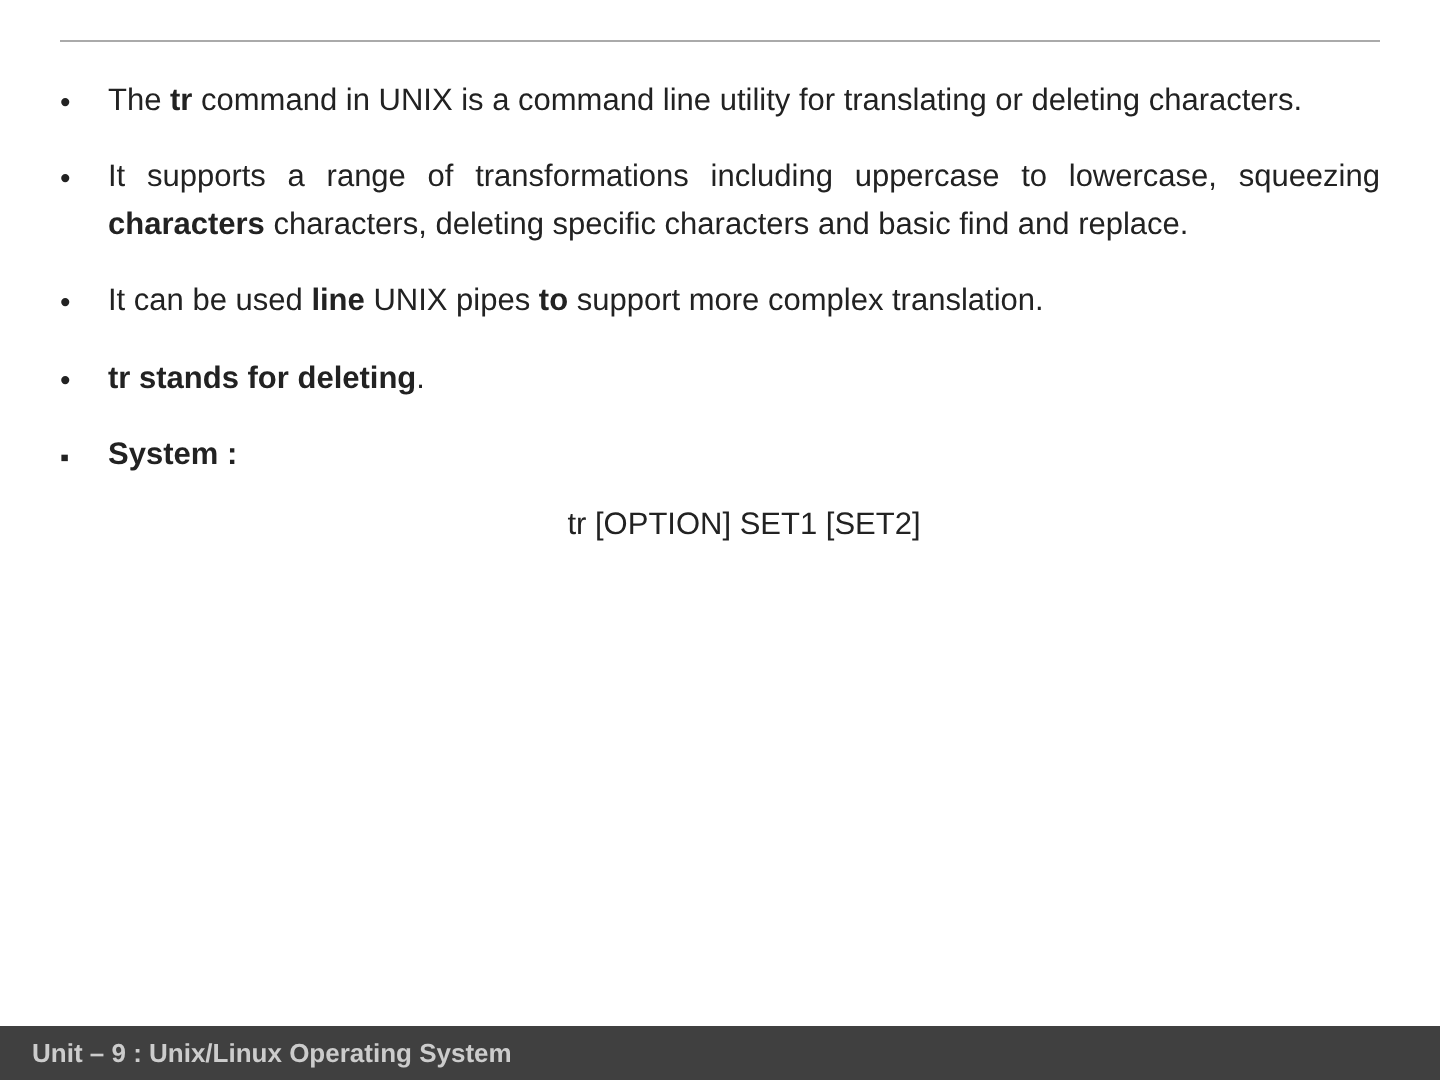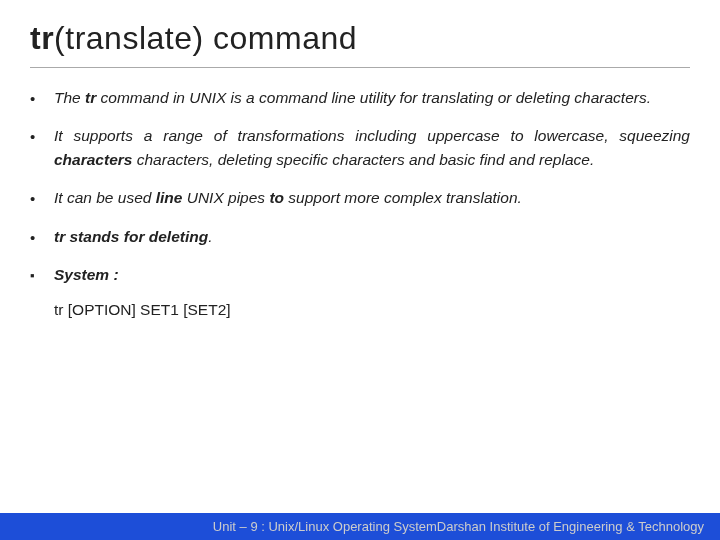--- a/index.html
+++ b/index.html
@@ -61,59 +61,57 @@
       font-size: 15px;
     }
 
     .bullet-list li .bullet.square {
       font-size: 13px;
       margin-top: 3px;
     }
 
     .bullet-list li .text {
       flex: 1;
-      font-style: italic;
     }
 
     .syntax-block {
       margin-left: 24px;
       margin-top: 4px;
       font-size: 15.5px;
       color: #222222;
+      text-align: center;
     }
 
     .footer {
       position: absolute;
       bottom: 0;
       left: 0;
       right: 0;
-      background: #1d4ed8;
+      background: #404040;
       color: #cccccc;
       display: flex;
-      justify-content: flex-end;
+      justify-content: flex-start;
       align-items: center;
       padding: 6px 16px;
       font-size: 13px;
+      font-weight: bold;
     }
 
     .footer-left {
       color: #cccccc;
     }
 
     .footer-right {
       color: #cccccc;
     }
   </style>
 </head>
 <body>
 
 <div class="main-content">
-  <h1 class="title">
-    <strong>tr</strong><span>(translate) command</span>
-  </h1>
   <hr class="divider">
 
   <ul class="bullet-list">
     <li>
       <span class="bullet">•</span>
       <span class="text">The <strong>tr</strong> command in UNIX is a command line utility for translating or deleting characters.</span>
     </li>
     <li>
       <span class="bullet">•</span>
       <span class="text">It supports a range of transformations including uppercase to lowercase, squeezing <strong>characters</strong> characters, deleting specific characters and basic find and replace.</span>
@@ -131,14 +129,13 @@
       <span class="text"><strong>System :</strong></span>
     </li>
   </ul>
   <div class="syntax-block">
     <span>tr [OPTION] SET1 [SET2]</span>
   </div>
 </div>
 
 <footer class="footer">
   <span class="footer-left">Unit – 9 : Unix/Linux Operating System</span>
-  <span class="footer-right">Darshan Institute of Engineering &amp; Technology</span>
 </footer>
 
 </body></html>

